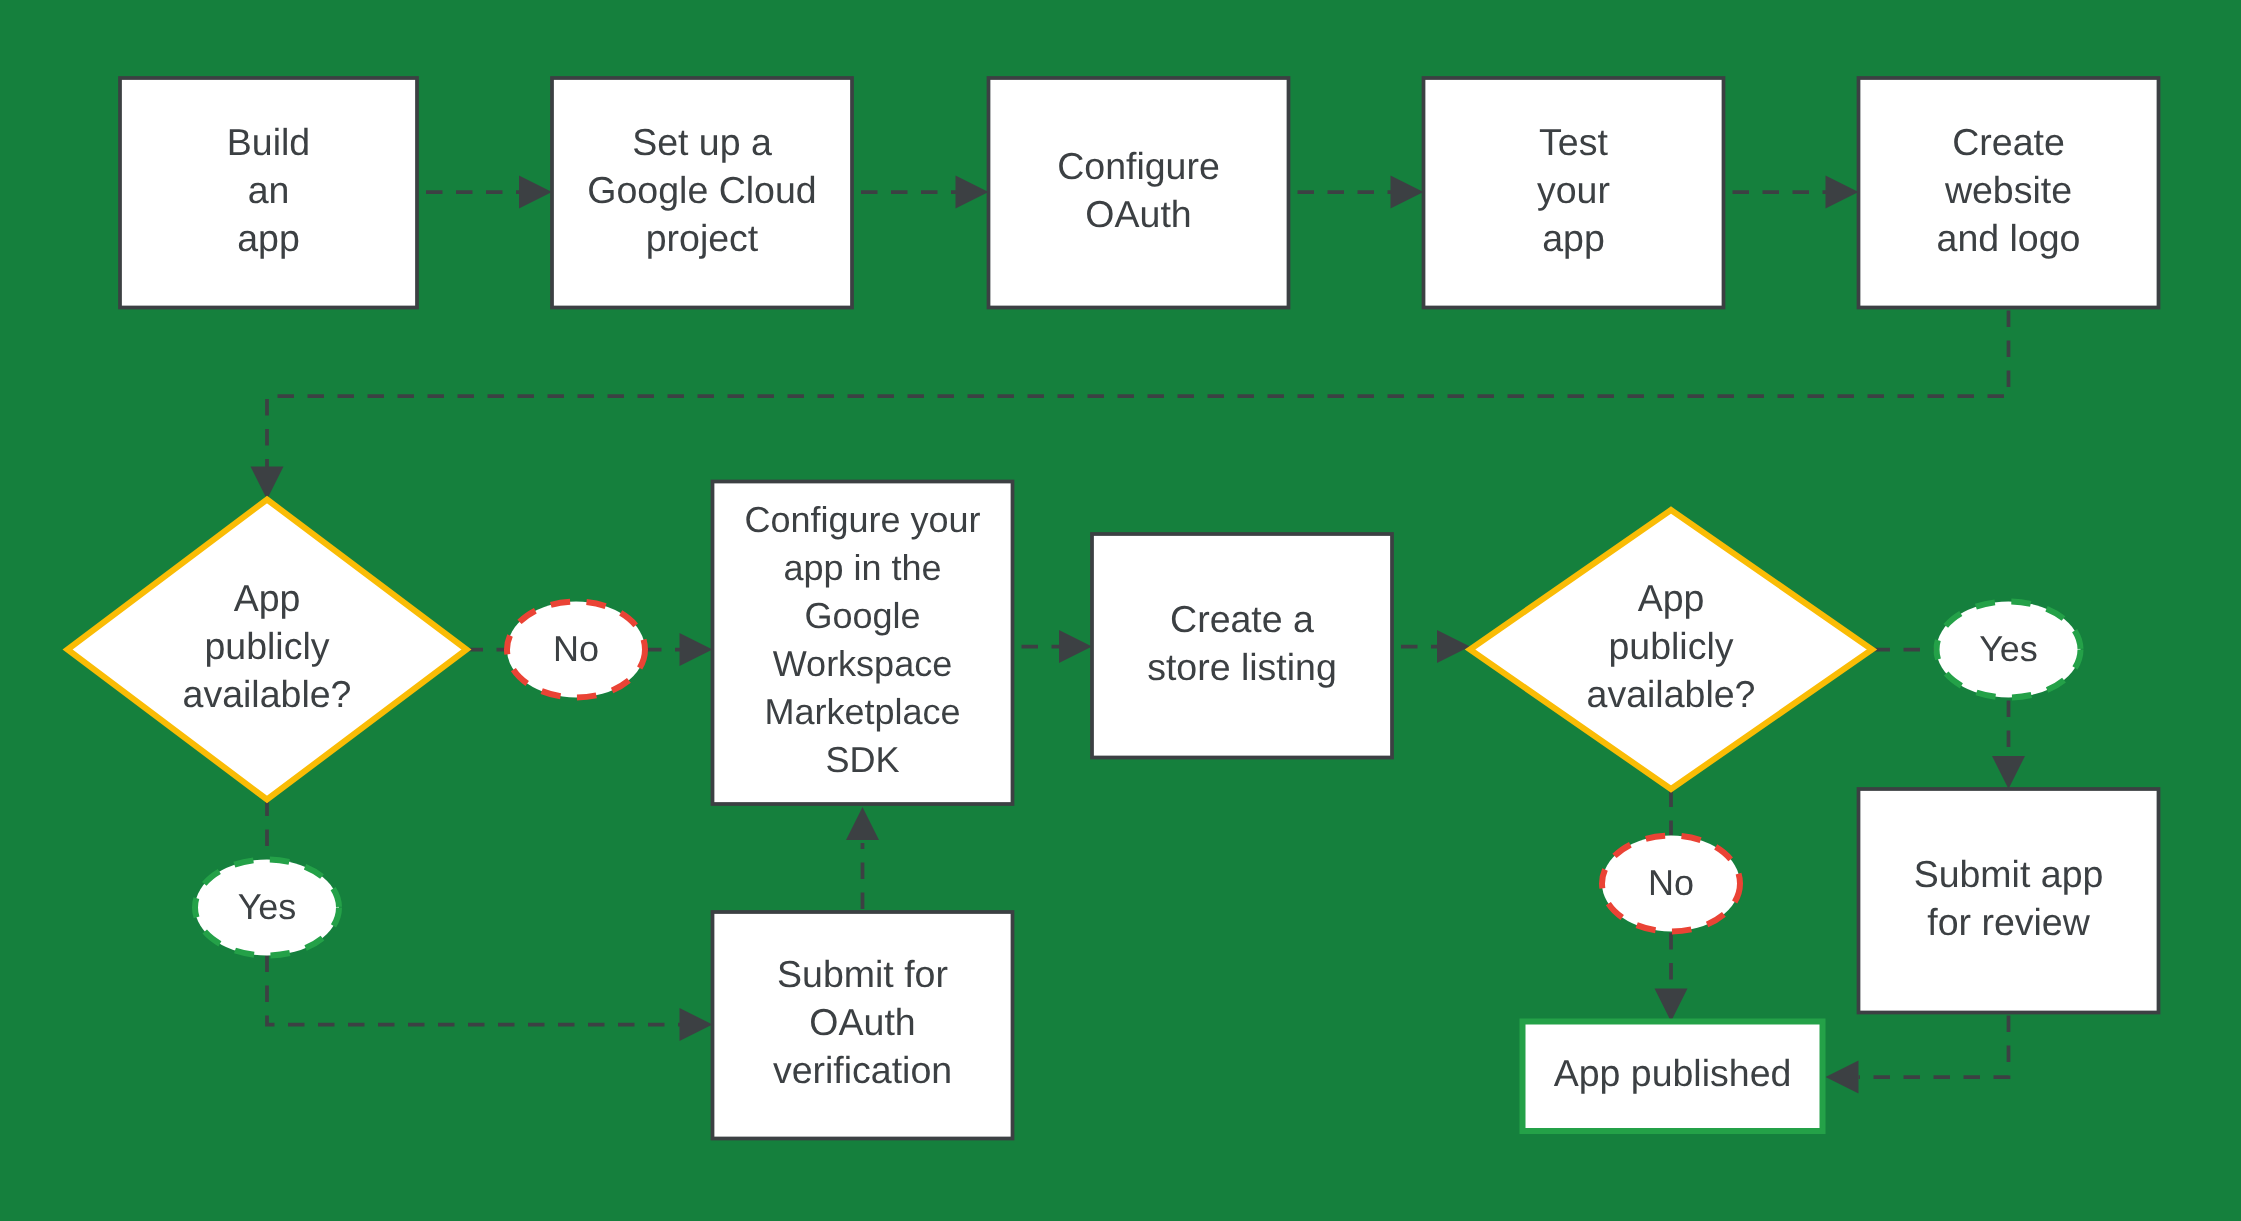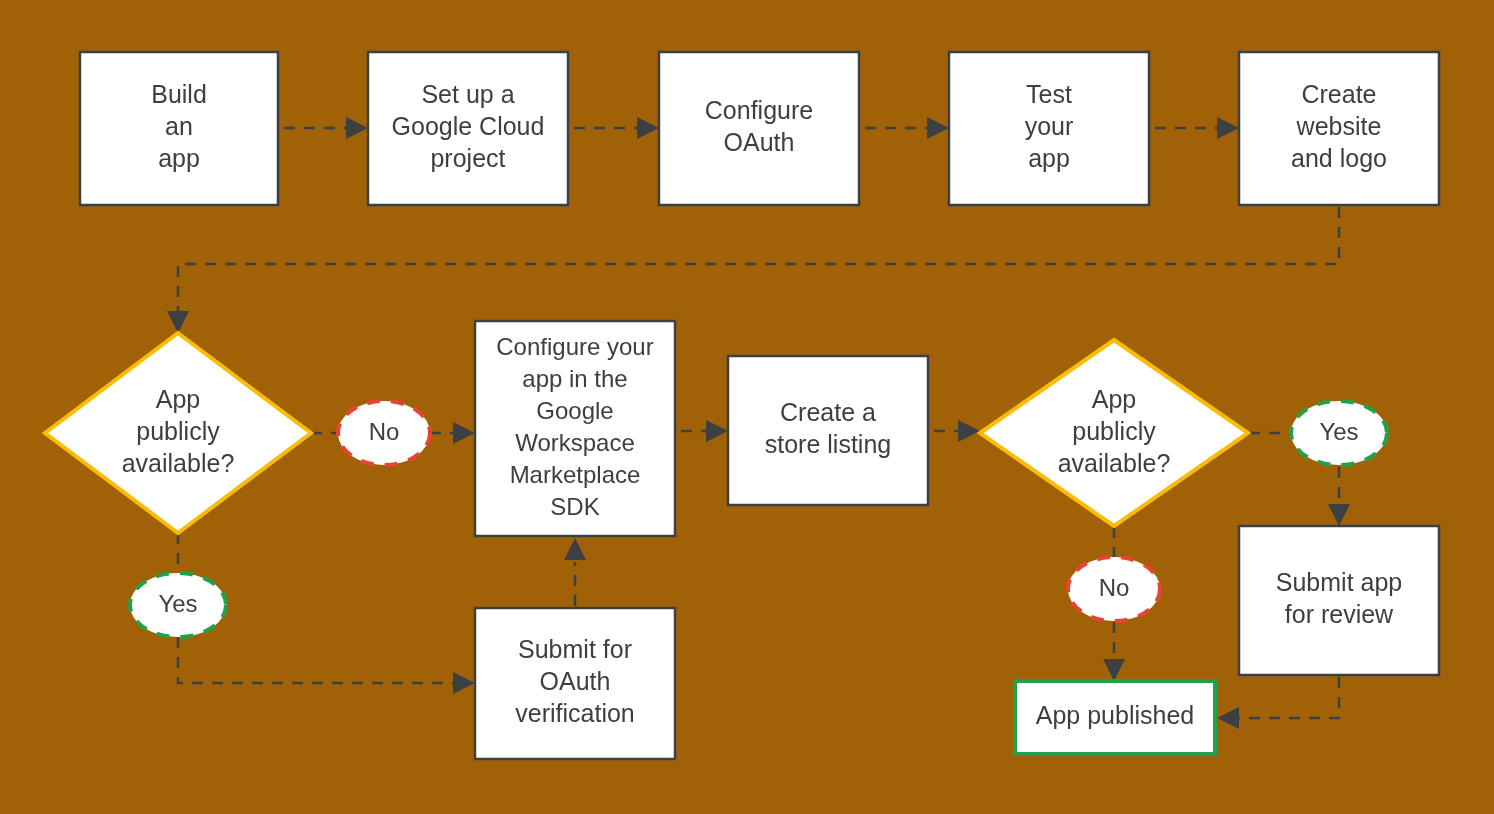--- a/index.html
+++ b/index.html
@@ -11,21 +11,21 @@
   body {
     width: 1494px;
     height: 814px;
     font-family: "Liberation Sans", sans-serif;
     overflow: hidden;
   }
   #flow-root {
     position: relative;
     width: 1494px;
     height: 814px;
-    background: #a16207;
+    background: #15803d;
   }
   svg#flow-svg {
     display: block;
     width: 1494px;
     height: 814px;
   }
   .node-rect {
     fill: #ffffff;
     stroke: #3c4043;
     stroke-width: 2.5;

